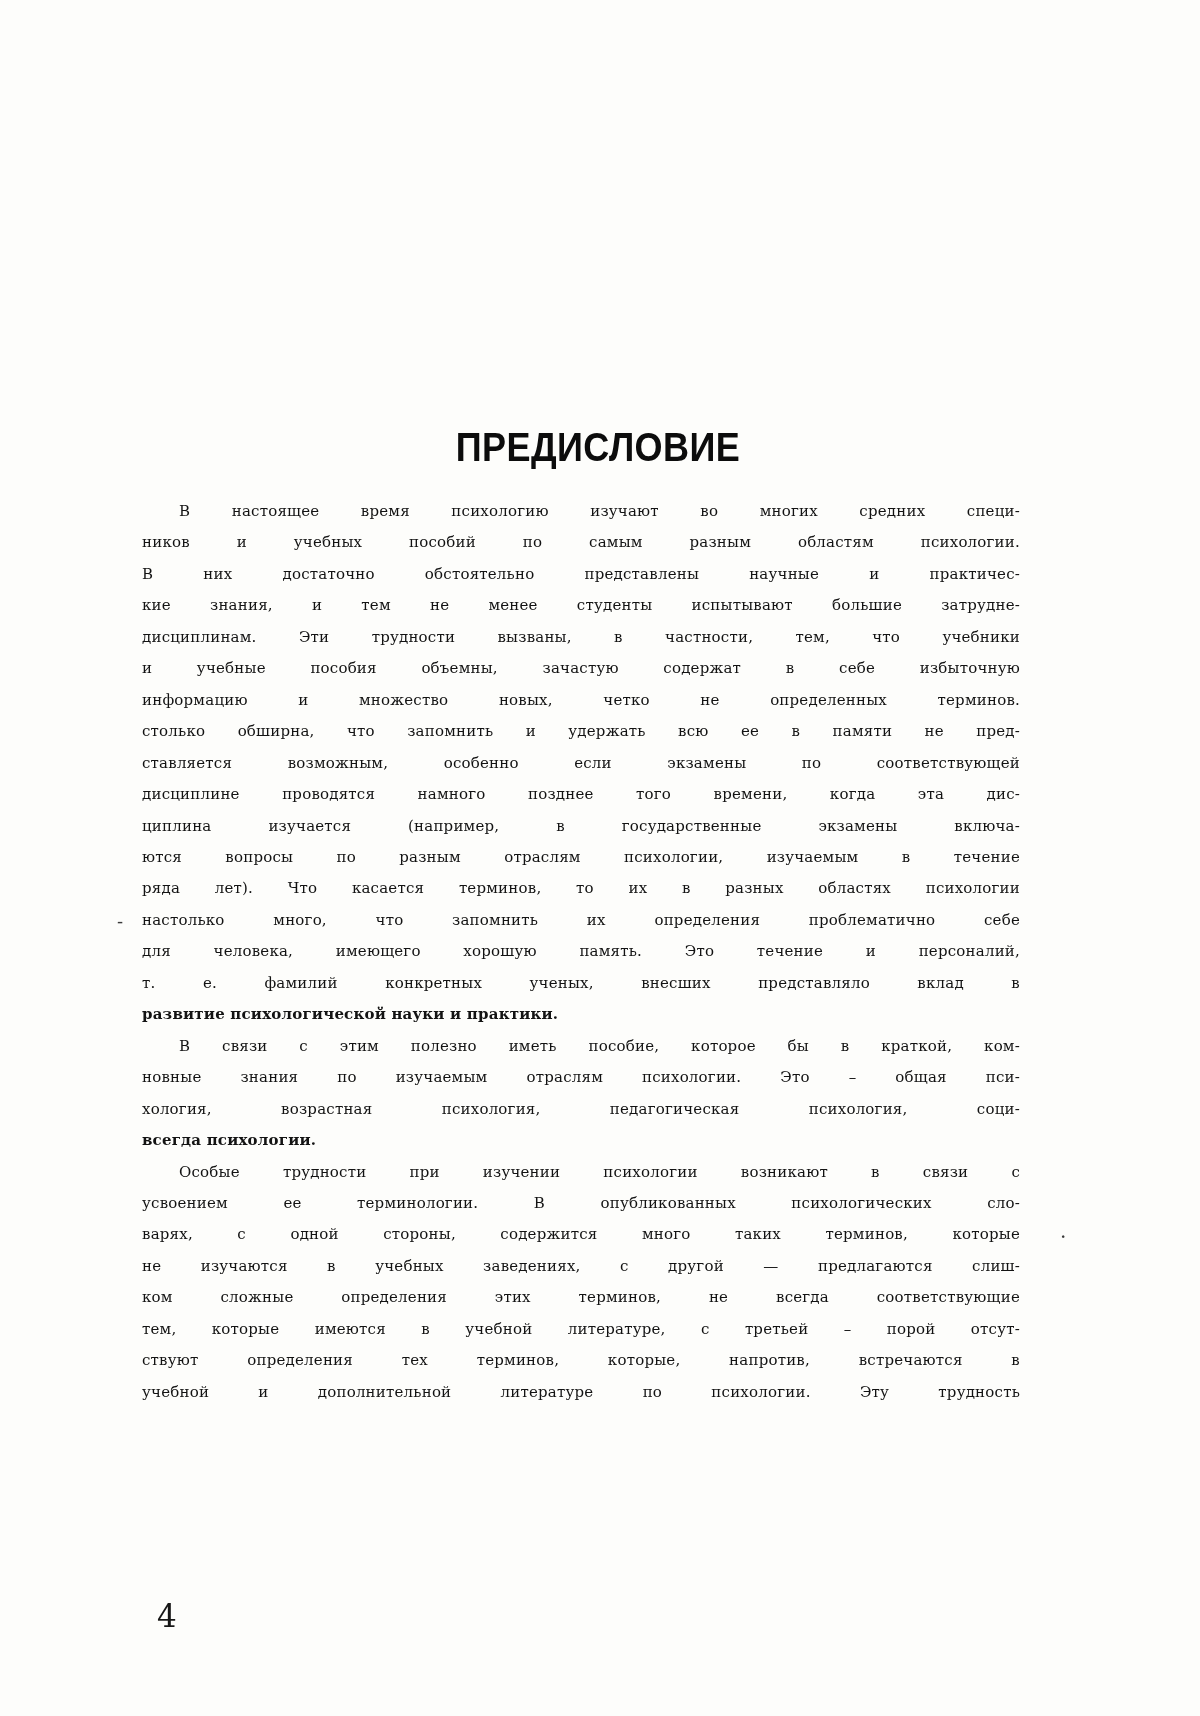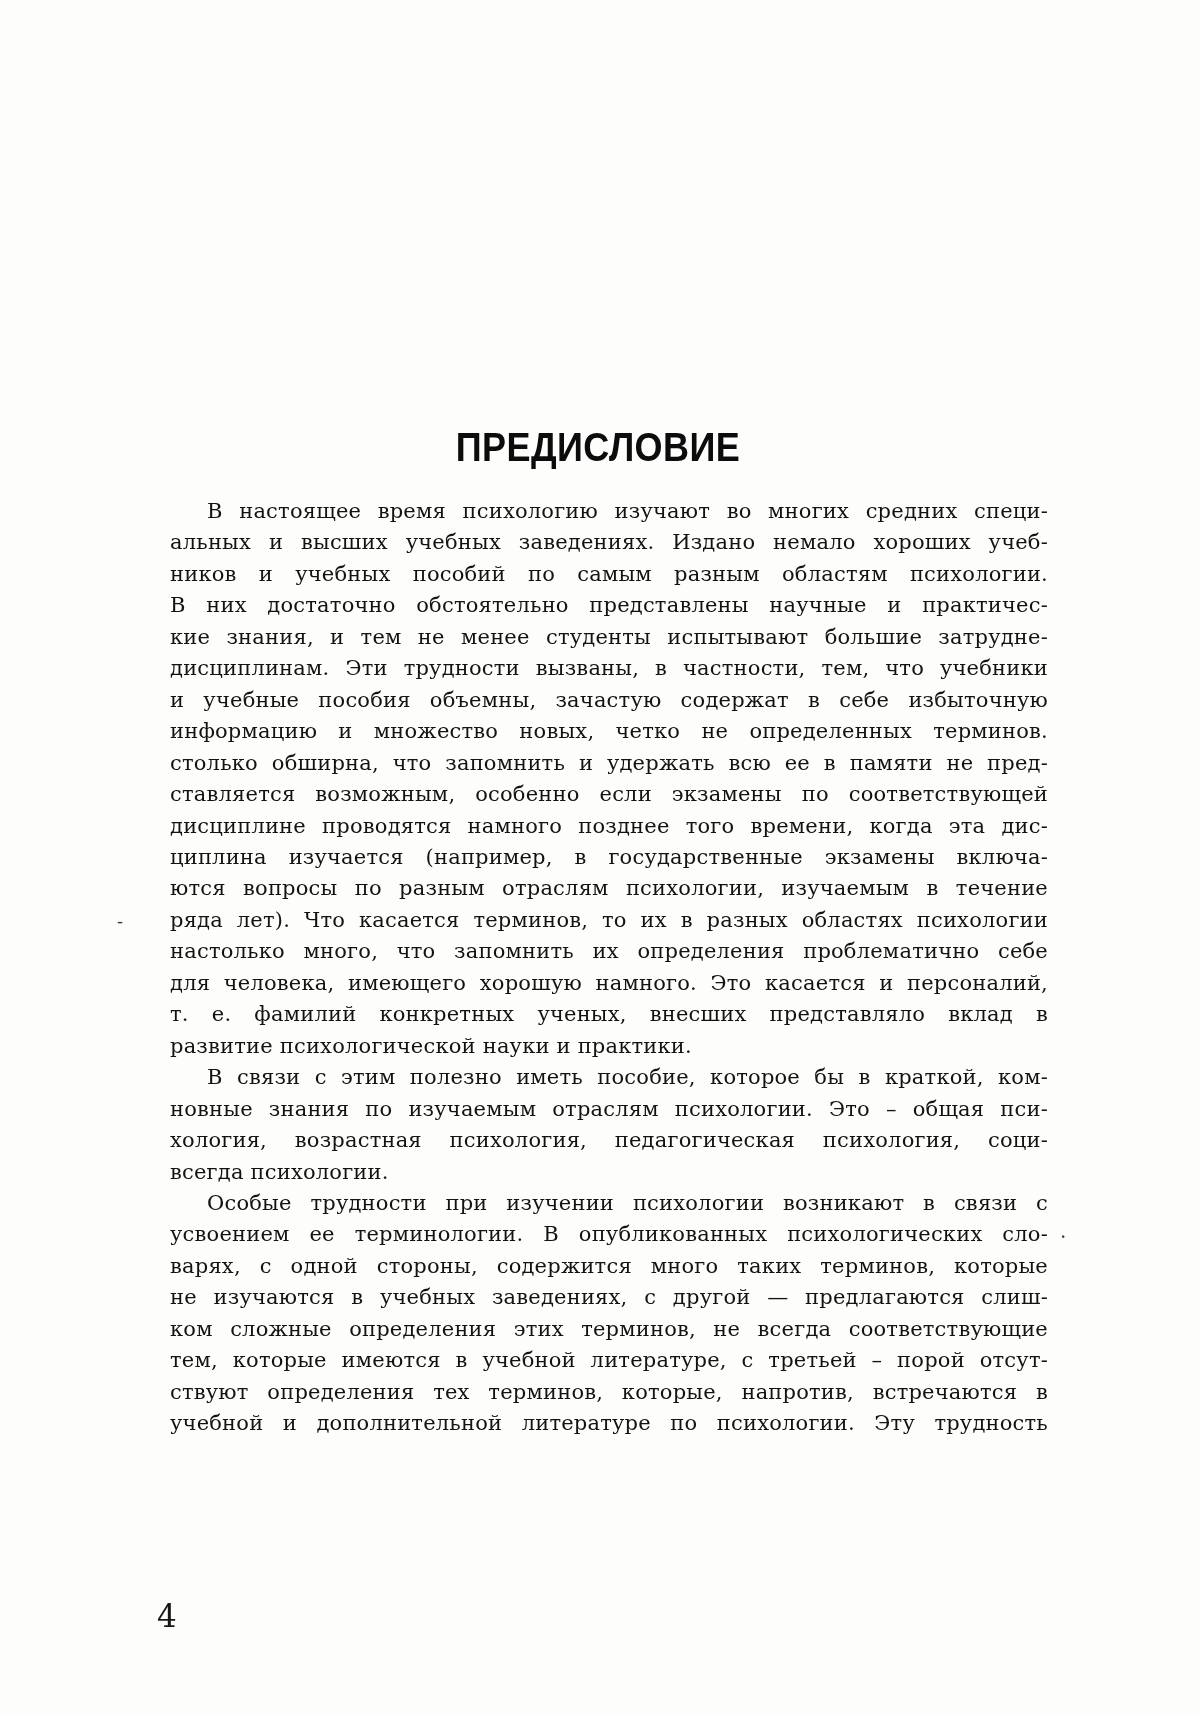--- a/index.html
+++ b/index.html
@@ -25,39 +25,40 @@
     font-size: 40px;
     line-height: 44px;
     letter-spacing: 0.5px;
     color: #0c0c0c;
     transform: scaleX(0.9);
     transform-origin: 50% 50%;
     white-space: nowrap;
   }
   .body-text {
     position: absolute;
-    left: 170px;
+    left: 142px;
     top: 496px;
     width: 878px;
-    font-size: 21px;
+    font-size: 15px;
     line-height: 31.45px;
     font-weight: 500;
     letter-spacing: 0.2px;
     color: #131313;
   }
   .paragraph { margin: 0; }
   .line {
     text-align: justify;
     text-align-last: justify;
     -moz-text-align-last: justify;
     white-space: normal;
   }
   .paragraph .line:first-child { text-indent: 37px; }
   .paragraph:not(.justify-last) .line:last-child {
     text-align-last: left;
+    font-weight: bold;
     -moz-text-align-last: left;
   }
   .page-number {
     position: absolute;
     left: 157px;
     top: 1598px;
     font-size: 31px;
     font-weight: 500;
     color: #161616;
   }
@@ -71,35 +72,34 @@
 </style>
 </head>
 <body>
 
 <div class="page">
   <h1 class="title">ПРЕДИСЛОВИЕ</h1>
 
   <div class="body-text">
       <div class="paragraph">
         <div class="line">В настоящее время психологию изучают во многих средних специ-</div>
-        <div class="line">альных и высших учебных заведениях. Издано немало хороших учеб-</div>
         <div class="line">ников и учебных пособий по самым разным областям психологии.</div>
         <div class="line">В них достаточно обстоятельно представлены научные и практичес-</div>
         <div class="line">кие знания, и тем не менее студенты испытывают большие затрудне-</div>
         <div class="line">дисциплинам. Эти трудности вызваны, в частности, тем, что учебники</div>
         <div class="line">и учебные пособия объемны, зачастую содержат в себе избыточную</div>
         <div class="line">информацию и множество новых, четко не определенных терминов.</div>
         <div class="line">столько обширна, что запомнить и удержать всю ее в памяти не пред-</div>
         <div class="line">ставляется возможным, особенно если экзамены по соответствующей</div>
         <div class="line">дисциплине проводятся намного позднее того времени, когда эта дис-</div>
         <div class="line">циплина изучается (например, в государственные экзамены включа-</div>
         <div class="line">ются вопросы по разным отраслям психологии, изучаемым в течение</div>
         <div class="line">ряда лет). Что касается терминов, то их в разных областях психологии</div>
         <div class="line">настолько много, что запомнить их определения проблематично себе</div>
-        <div class="line">для человека, имеющего хорошую намного. Это касается и персоналий,</div>
+        <div class="line">для человека, имеющего хорошую память. Это течение и персоналий,</div>
         <div class="line">т. е. фамилий конкретных ученых, внесших представляло вклад в</div>
         <div class="line">развитие психологической науки и практики.</div>
       </div>
       <div class="paragraph">
         <div class="line">В связи с этим полезно иметь пособие, которое бы в краткой, ком-</div>
         <div class="line">новные знания по изучаемым отраслям психологии. Это – общая пси-</div>
         <div class="line">хология, возрастная психология, педагогическая психология, соци-</div>
         <div class="line">всегда психологии.</div>
       </div>
       <div class="paragraph justify-last">

